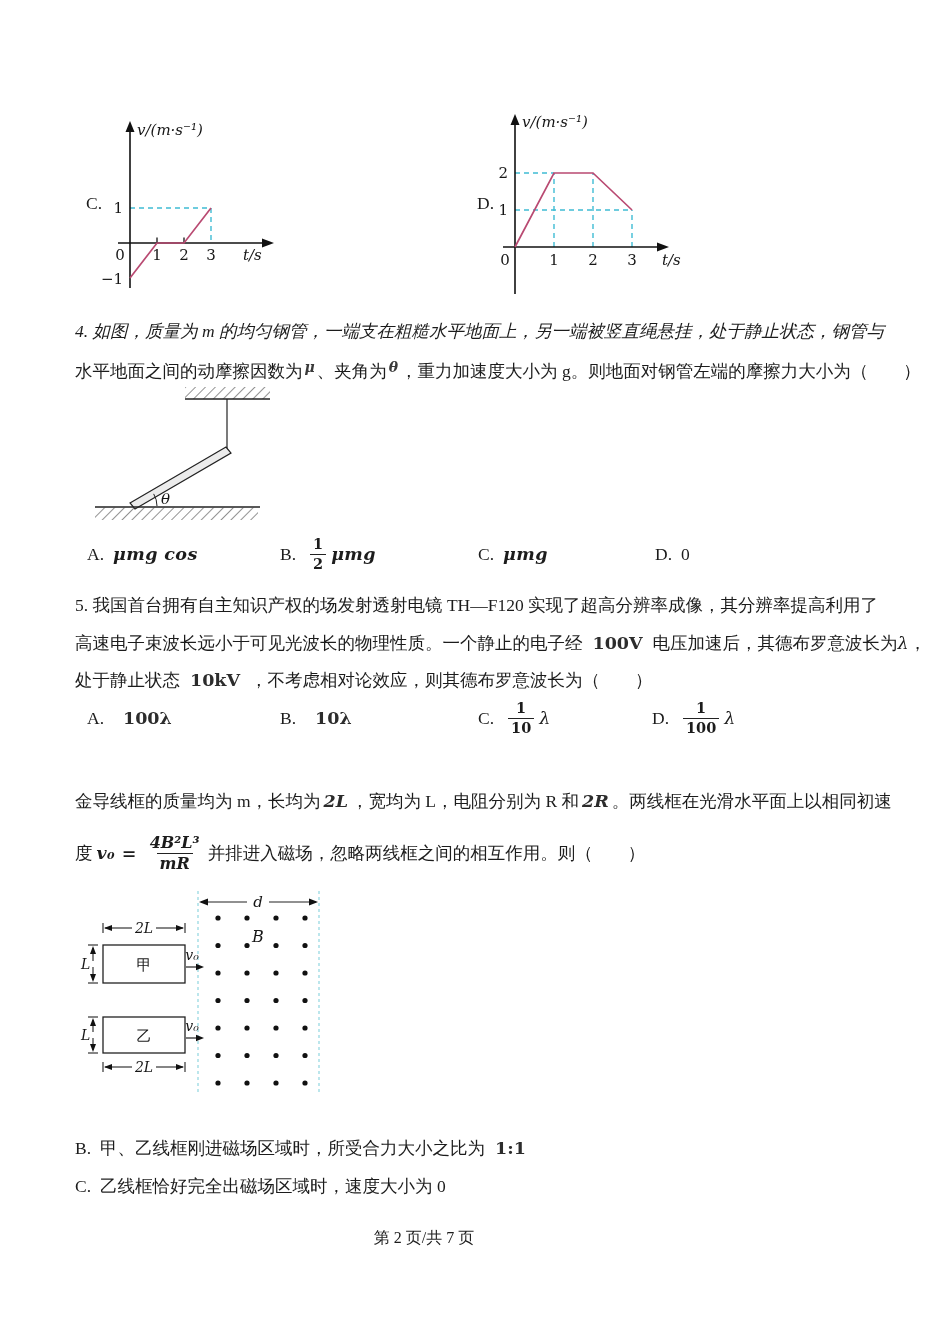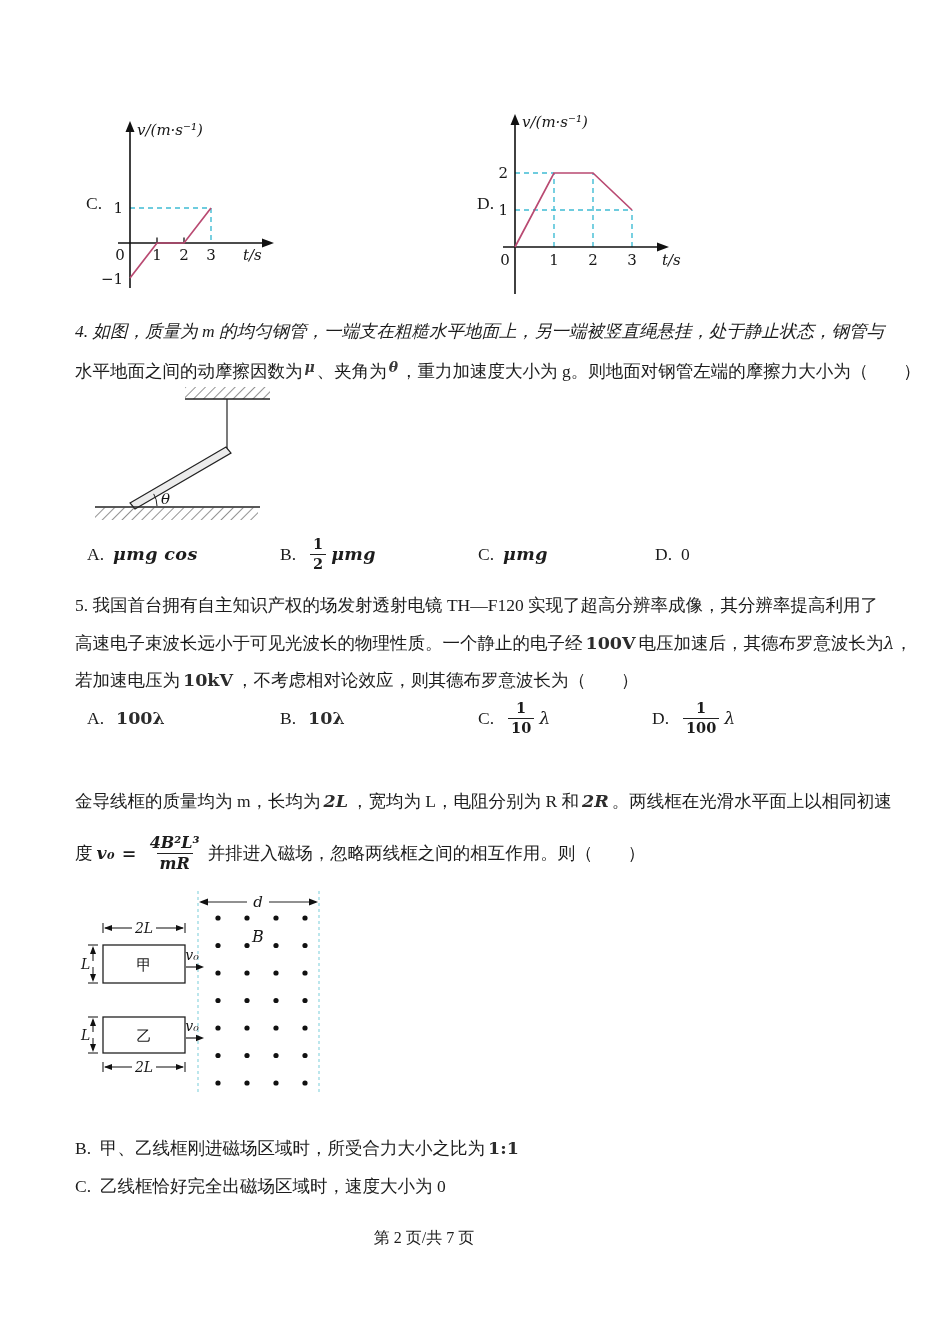--- a/index.html
+++ b/index.html
@@ -4,21 +4,21 @@
 <style>
   html,body{margin:0;padding:0;background:#ffffff;}
   .page{position:relative;width:950px;height:1344px;background:#fff;overflow:hidden;
         font-family:"Liberation Serif","DejaVu Serif",serif;color:#1c1c1c;}
   .line{position:absolute;left:75px;width:825px;font-size:17.5px;line-height:30px;white-space:nowrap;}
   .abslabel{position:absolute;font-size:17.5px;line-height:30px;}
   .opt{position:absolute;display:flex;align-items:center;font-size:17.5px;white-space:nowrap;}
   .letter{margin-right:9px;}
   .mth{font-family:"DejaVu Serif",serif;font-style:italic;font-weight:600;letter-spacing:.4px;}
   .mathv{font-family:"DejaVu Serif",serif;font-style:italic;}
-  .tok{font-family:"DejaVu Serif",serif;font-weight:700;color:#2c2c2c;margin:0 3px;}
+  .tok{font-family:"DejaVu Serif",serif;font-weight:700;color:#2c2c2c;margin:0 10px;}
   .toki{font-family:"DejaVu Serif",serif;font-weight:700;font-style:italic;color:#2c2c2c;margin:0 3px;}
   .sym{font-family:"DejaVu Serif",serif;font-style:italic;font-weight:600;font-size:14px;vertical-align:5px;margin:0 2px;color:#3a3a3a;}
   .frac{display:inline-flex;flex-direction:column;align-items:center;text-align:center;
         font-family:"DejaVu Serif",serif;font-weight:600;font-size:14.5px;line-height:1.25;margin:0 5px;}
   .frac .num{padding:0 3px;}
   .frac .den{border-top:1.3px solid #222;padding:0 3px;}
   .frac.fi{font-style:italic;font-size:16px;}
   .fline{position:absolute;left:75px;display:flex;align-items:center;font-size:17.5px;white-space:nowrap;}
   .footer{position:absolute;left:0;width:848px;text-align:center;font-size:16px;line-height:30px;}
   svg{position:absolute;overflow:visible;}
@@ -114,21 +114,21 @@
       <span class="letter">C.</span>
       <span class="mth">μmg</span>
     </div>
   <div class="opt" style="left:655px;top:530px;height:48px;">
       <span class="letter">D.</span>
       <span>0</span>
     </div>
 
   <div class="line" style="top:590px;">5. 我国首台拥有自主知识产权的场发射透射电镜 TH—F120 实现了超高分辨率成像，其分辨率提高利用了</div>
   <div class="line" style="top:628px;"><span>高速电子束波长远小于可见光波长的物理性质。一个静止的电子经</span><span class="tok">100V</span><span>电压加速后，其德布罗意波长为</span><span class="mathv">λ</span><span>，</span></div>
-  <div class="line" style="top:665px;"><span>若加速电压为</span><span class="tok">10kV</span><span>，不考虑相对论效应，则其德布罗意波长为（　　）</span></div>
+  <div class="line" style="top:665px;"><span>处于静止状态</span><span class="tok">10kV</span><span>，不考虑相对论效应，则其德布罗意波长为（　　）</span></div>
 
   <div class="opt" style="left:87px;top:694px;height:48px;">
       <span class="letter">A.</span>
       <span class="tok">100λ</span>
     </div>
   <div class="opt" style="left:280px;top:694px;height:48px;">
       <span class="letter">B.</span>
       <span class="tok">10λ</span>
     </div>
   <div class="opt" style="left:478px;top:694px;height:48px;">

